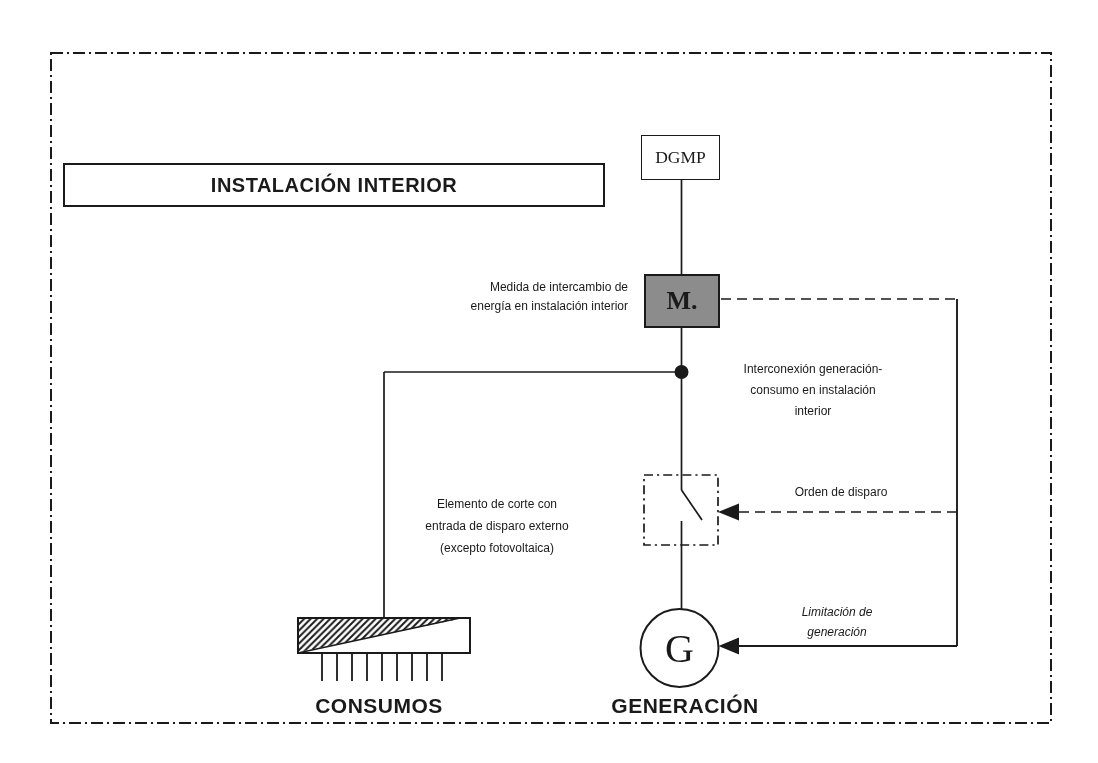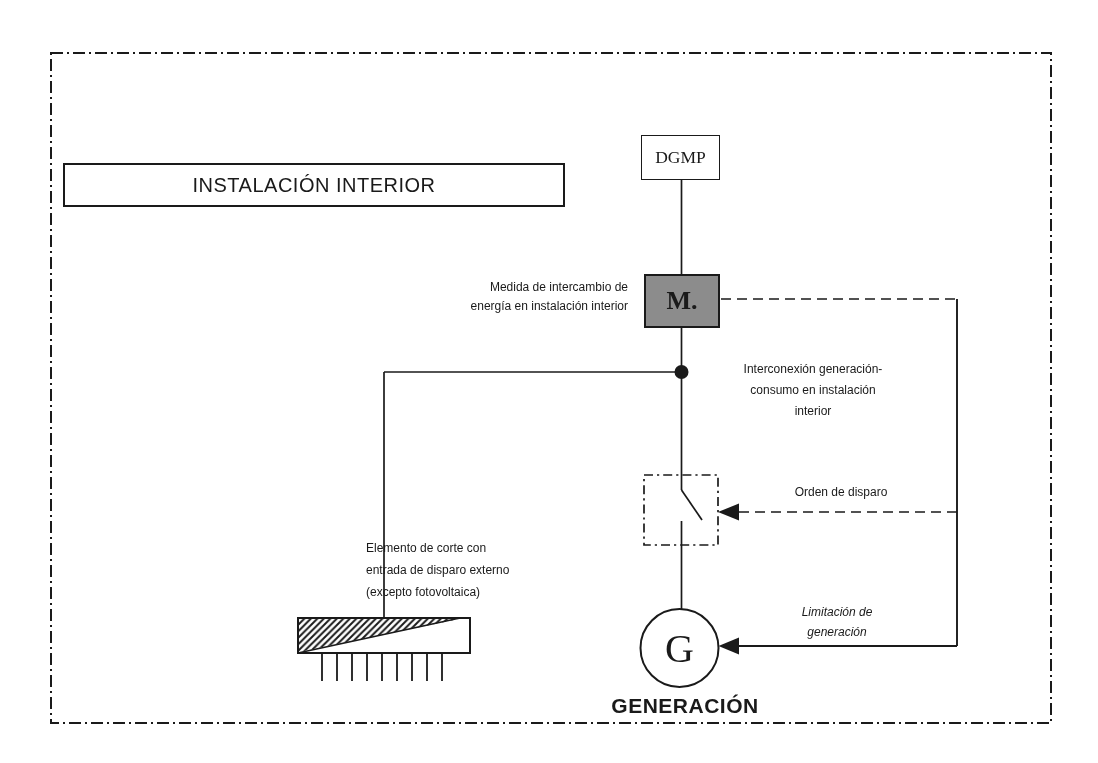--- a/index.html
+++ b/index.html
@@ -12,36 +12,36 @@
     position:relative;width:1098px;height:763px;background:var(--background);
     font-family:"Liberation Sans",sans-serif;color:var(--line);overflow:hidden;
   }
   .stage svg{position:absolute;left:0;top:0;}
   .ln{stroke:var(--line);}
   .fill-ln{fill:var(--line);}
   .hatch-line{stroke:var(--line);}
   .abs{position:absolute;}
   .box{box-sizing:border-box;display:flex;align-items:center;justify-content:center;background:var(--background);}
   .title-box{
-    left:63px;top:163px;width:502px;height:44px;border:2px solid var(--line);
-    font-size:20px;font-weight:normal;letter-spacing:.5px;
+    left:63px;top:163px;width:542px;height:44px;border:2px solid var(--line);
+    font-size:20px;font-weight:bold;letter-spacing:.5px;
   }
   .dgmp-box{
     left:641px;top:135px;width:79px;height:45px;border:1.7px solid var(--line);
     font-family:"Liberation Serif","DejaVu Serif",serif;font-size:17.5px;
   }
   .meter-box{
     left:644px;top:274px;width:76px;height:54px;border:2px solid var(--line);
     background:var(--meter-fill);
     font-family:"Liberation Serif","DejaVu Serif",serif;font-size:26px;font-weight:bold;
   }
   .note{font-size:12px;line-height:19px;white-space:pre-line;}
   .txt-medida{left:368px;top:278px;width:260px;text-align:right;}
   .txt-inter{left:698px;top:359px;width:230px;text-align:center;line-height:21px;}
-  .txt-elem{left:366px;top:493px;width:262px;text-align:left;line-height:22px;margin-top:44px;}
+  .txt-elem{left:366px;top:493px;width:262px;text-align:center;line-height:22px;}
   .txt-orden{left:756px;top:483px;width:170px;text-align:center;}
   .txt-limit{left:752px;top:602px;width:170px;text-align:center;font-style:italic;line-height:20px;}
   .g-label{
     left:650px;top:626px;width:59px;height:44px;display:flex;align-items:center;justify-content:center;
     font-family:"Liberation Serif","DejaVu Serif",serif;font-size:40px;background:transparent;
   }
   .big-label{font-size:21px;font-weight:bold;letter-spacing:.5px;text-align:center;}
   .lbl-consumos{left:299px;top:694px;width:160px;}
   .lbl-generacion{left:598px;top:694px;width:174px;}
 </style>
@@ -108,15 +108,16 @@
   <div class="abs note txt-inter">Interconexión generación-
 consumo en instalación
 interior</div>
   <div class="abs note txt-elem">Elemento de corte con
 entrada de disparo externo
 (excepto fotovoltaica)</div>
   <div class="abs note txt-orden">Orden de disparo</div>
   <div class="abs note txt-limit">Limitación de
 generación</div>
 
+  <div class="abs big-label lbl-consumos">CONSUMOS</div>
   <div class="abs big-label lbl-generacion">GENERACIÓN</div>
 
 </div>
 
 </body></html>

